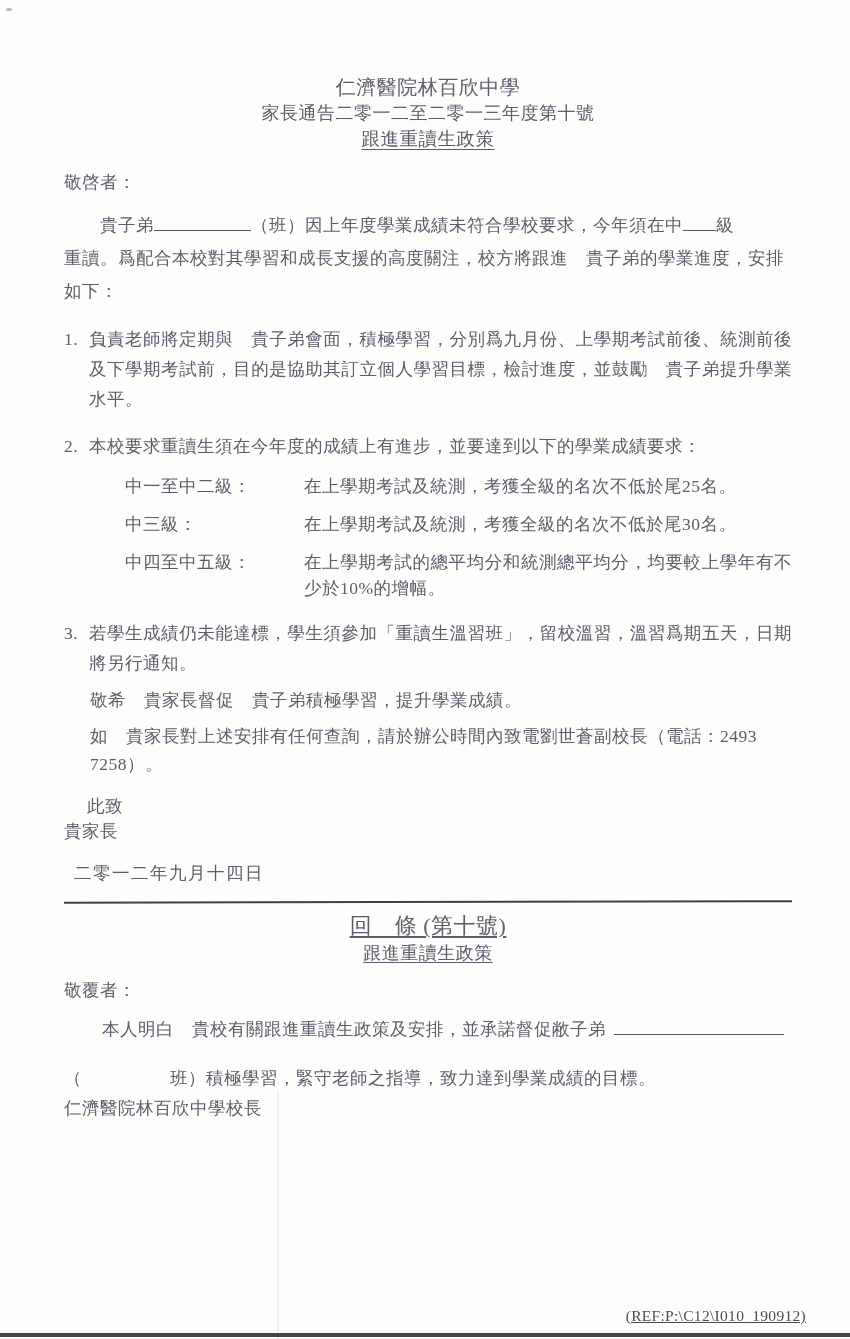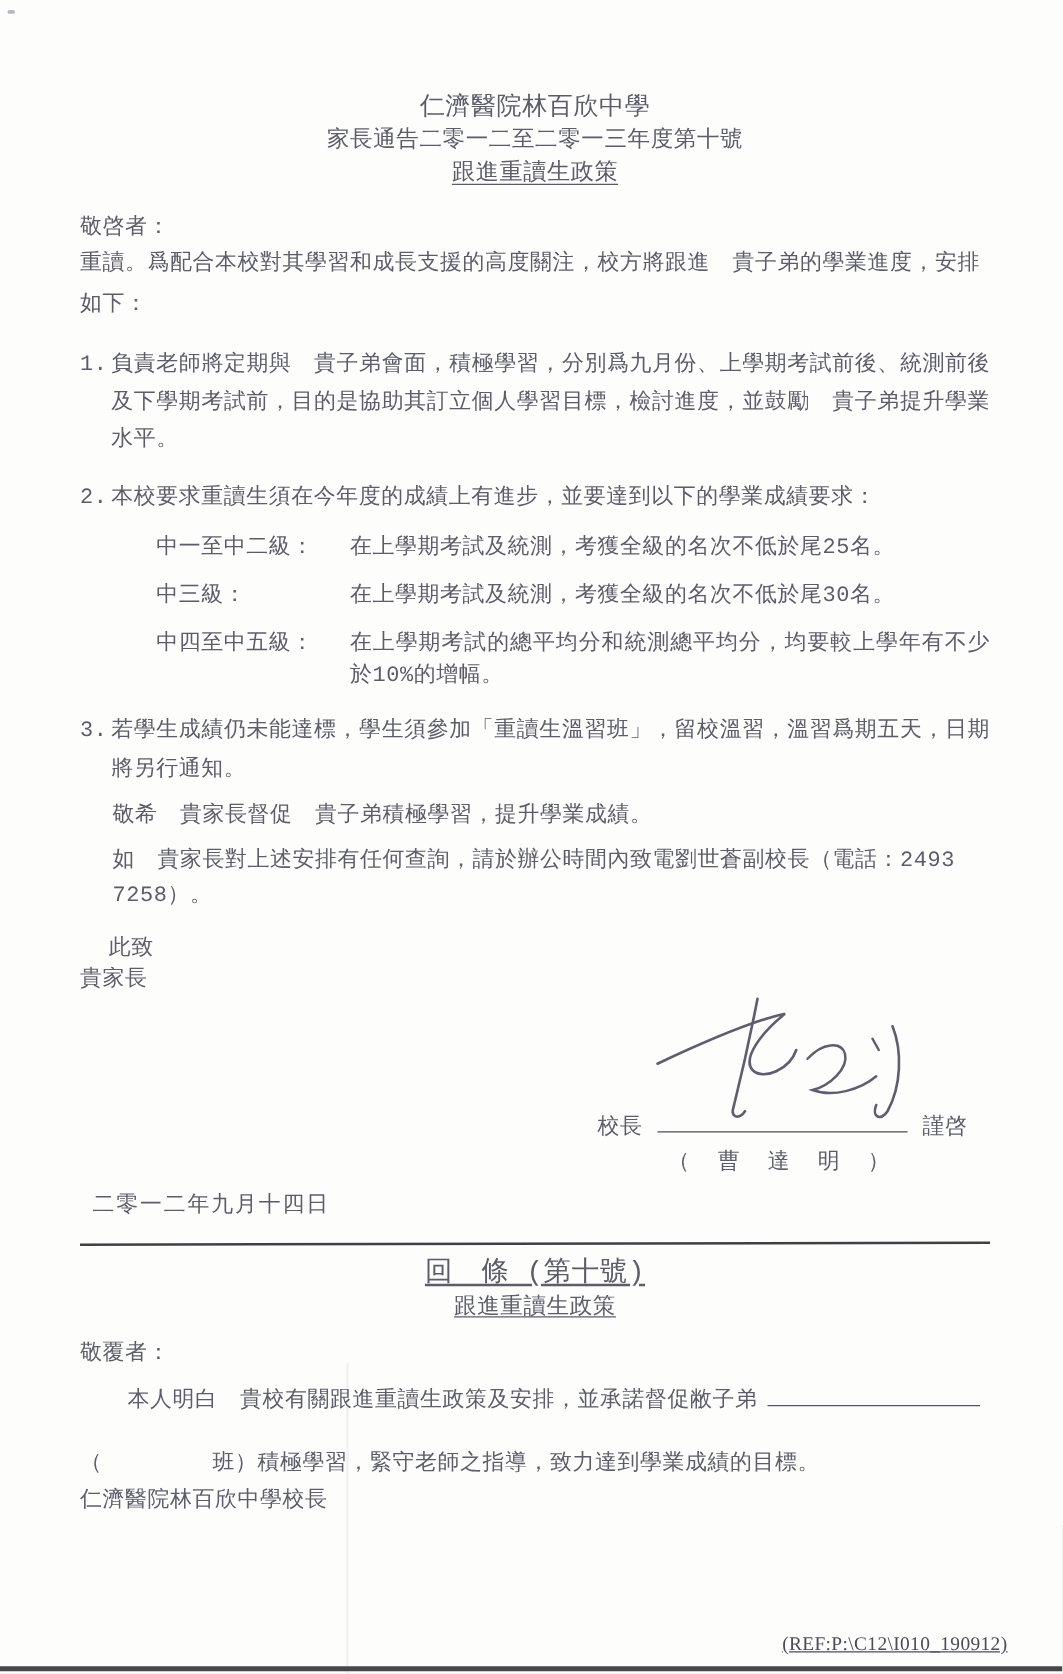--- a/index.html
+++ b/index.html
@@ -13,41 +13,40 @@
     box-sizing:border-box;
   }
   .content{
     position:relative;
     box-sizing:border-box;
     width:100%;height:100%;
     padding:74px 58px 0 64px;
     font-size:17.5px;
     letter-spacing:0.5px;
     line-height:1.7;
-    font-family:Liberation Mono, monospace;
   }
   
   .hdr{text-align:center;}
   .hdr .school{font-size:20px;line-height:1.3;margin:0;}
   .hdr .no-line{font-size:18px;line-height:1.45;margin:0;}
   .hdr .subj{font-size:18.5px;line-height:1.45;margin:0;text-decoration:underline;text-underline-offset:4px;}
   
   .salutation{margin-top:18px;line-height:1.35;}
   .intro-l1{margin-top:14px;padding-left:36px;line-height:1.9;white-space:nowrap;}
   .intro-l2{line-height:1.9;}
   .blank{display:inline-block;border-bottom:1.4px solid #56565f;vertical-align:baseline;height:1em;}
   .b-name{width:97px;}
   .b-class{width:70px;border-bottom:none;}
   .b-grade{width:33px;}
   .list{margin-top:14px;}
   .item{display:flex;margin-top:16px;line-height:1.72;}
   .item .num{flex:0 0 25px;}
   .item .txt{flex:1;text-align:justify;}
   .reqs{margin-top:12px;}
-  .req-row{display:flex;margin:12px 0 0 61px;line-height:1.5;}
+  .req-row{display:flex;margin:12px 0 0 61px;line-height:1.5;gap:24px;}
   .req-row .grade{flex:0 0 155px;}
   .req-row .rtxt{flex:1;text-align:justify;}
   .close-p{margin-top:8px;padding-left:26px;line-height:1.6;}
   .valediction{margin-top:16px;padding-left:23px;line-height:1.45;}
   .recipient{line-height:1.45;}
   
   .sig-block{position:relative;margin-top:8px;height:132px;}
   .sig-row{position:absolute;bottom:24px;left:414px;white-space:nowrap;line-height:1.2;}
   .sig-line{display:inline-block;width:200px;border-bottom:1.5px solid #4e4e58;height:1em;margin:0 12px;vertical-align:baseline;}
   .sig-name{position:absolute;bottom:-4px;left:462px;width:200px;text-align:center;letter-spacing:6px;line-height:1.2;}
@@ -81,20 +80,23 @@
   <div class="content">
 
     <div class="hdr">
       <div class="school">仁濟醫院林百欣中學</div>
       <div class="no-line">家長通告二零一二至二零一三年度第十號</div>
       <div class="subj">跟進重讀生政策</div>
     </div>
 
     <div class="salutation">敬啓者：</div>
 
+    <div class="intro-l1">
+      <span>貴子弟</span><span class="blank b-name"></span><span>（</span><span class="b-class"></span><span>班）</span><span>因上年度學業成績未符合學校要求，今年須在中</span><span class="blank b-grade"></span><span>級</span>
+    </div>
     <div class="intro-l2">重讀。爲配合本校對其學習和成長支援的高度關注，校方將跟進　貴子弟的學業進度，安排如下：</div>
 
     <div class="list">
       <div class="item">
         <span class="num">1.</span>
         <span class="txt">負責老師將定期與　貴子弟會面，積極學習，分別爲九月份、上學期考試前後、統測前後及下學期考試前，目的是協助其訂立個人學習目標，檢討進度，並鼓勵　貴子弟提升學業水平。</span>
       </div>
       <div class="item">
         <span class="num">2.</span>
         <span class="txt">本校要求重讀生須在今年度的成績上有進步，並要達到以下的學業成績要求：</span>
@@ -120,33 +122,20 @@
       <span class="num">3.</span>
       <span class="txt">若學生成績仍未能達標，學生須參加「重讀生溫習班」，留校溫習，溫習爲期五天，日期將另行通知。</span>
     </div>
 
     <div class="close-p">敬希　貴家長督促　貴子弟積極學習，提升學業成績。</div>
     <div class="close-p">如　貴家長對上述安排有任何查詢，請於辦公時間內致電劉世蒼副校長（電話：2493 7258）。</div>
 
     <div class="valediction">此致</div>
     <div class="recipient">貴家長</div>
 
-    <div class="sig-block">
-      <svg class="sig-hand" width="236" height="112" viewBox="0 0 236 112" fill="none">
-        <path d="M18 56 C 52 40, 92 22, 120 16 C 100 32, 86 52, 94 61 C 103 70, 124 60, 129 45" stroke="#5e5e70" stroke-width="2.1" stroke-linecap="round" fill="none"></path>
-        <path d="M98 4 C 93 30, 86 62, 79 90 C 76 99, 83 101, 88 94" stroke="#5e5e70" stroke-width="2.1" stroke-linecap="round" fill="none"></path>
-        <path d="M138 52 C 150 39, 165 38, 168 48 C 171 60, 155 74, 142 77 C 158 83, 180 77, 193 66" stroke="#5e5e70" stroke-width="2" stroke-linecap="round" fill="none"></path>
-        <path d="M206 26 C 214 46, 213 74, 202 94 C 197 102, 189 99, 193 89" stroke="#5e5e70" stroke-width="2.1" stroke-linecap="round" fill="none"></path>
-        <path d="M190 36 l 5 9" stroke="#5e5e70" stroke-width="2" stroke-linecap="round" fill="none"></path>
-      </svg>
-      <div class="sig-row">
-        <span>校長</span><span class="sig-line"></span><span>謹啓</span>
-      </div>
-      <div class="sig-name">（ 曹 達 明 ）</div>
-    </div>
 
     <div class="notice-date">二零一二年九月十四日</div>
 
     <div class="divider"></div>
 
     <div class="reply-title"><span>回　條 (第十號)</span></div>
     <div class="reply-subj"><span>跟進重讀生政策</span></div>
 
     <div class="reply-sal">敬覆者：</div>
 

